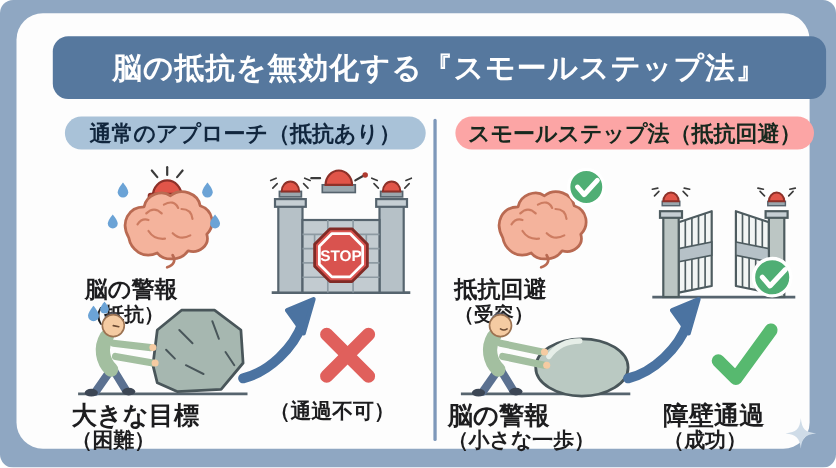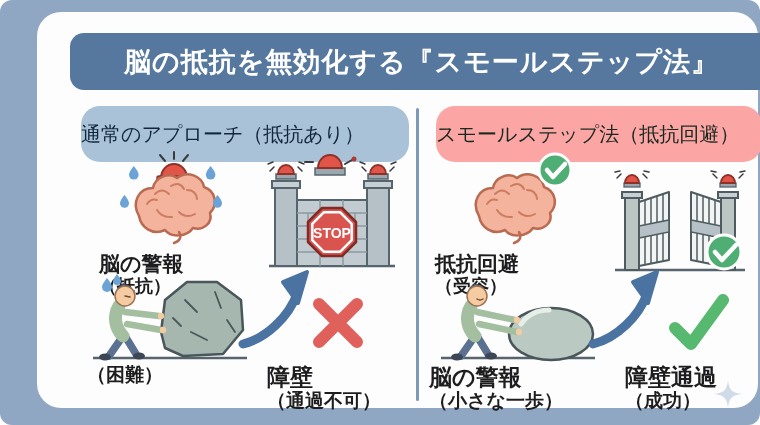--- a/index.html
+++ b/index.html
@@ -1,27 +1,27 @@
 <!DOCTYPE html>
 <html><head>
 <meta charset="utf-8">
 <style>
   html,body{margin:0;padding:0;background:#ffffff;}
   #app{
     position:relative;width:760px;height:425px;overflow:hidden;
     font-family:"Liberation Sans","DejaVu Sans",sans-serif;
   }
   .bg{position:absolute;inset:0;background:#8fa7c2;border-radius:12px;}
-  .card{position:absolute;left:37px;top:12px;width:721px;height:396px;
+  .card{position:absolute;left:15px;top:12px;width:721px;height:396px;
     background:#fdfdfd;border-radius:24px;}
   .titlebar{position:absolute;left:33px;top:21px;width:703px;height:57px;
     background:#56789e;border-radius:14px;display:flex;align-items:center;justify-content:center;}
   .title{color:#ffffff;font-size:27px;font-weight:bold;letter-spacing:1px;}
-  .pill{position:absolute;top:94px;height:56px;border-radius:19px;
-    display:flex;align-items:center;font-weight:normal;font-size:20px;}
+  .pill{position:absolute;top:94px;height:30px;border-radius:19px;
+    display:flex;align-items:center;justify-content:center;font-weight:bold;font-size:20px;}
   .pill-left{left:44px;width:328px;background:#a9c2d8;color:#11263d;}
   .pill-right{left:399px;width:326px;background:#fca5a5;color:#17281e;}
   .divider{position:absolute;left:379px;top:96px;width:3px;height:293px;background:#7e98ba;border-radius:2px;}
   .fig{position:absolute;}
   .cap{position:absolute;font-weight:bold;color:#1d1d1f;line-height:1.13;}
   .cap .l1{font-size:21px;}
   .cap .l2{font-size:18px;}
   .cap-big .l1{font-size:23px;}
   .cap-big .l2{font-size:19px;}
   .sparkle{position:absolute;left:714px;top:380px;width:28px;height:28px;}
@@ -146,33 +146,33 @@
         <line x1="40" y1="38" x2="74" y2="42" stroke="#a3bfa0" stroke-width="6.5" stroke-linecap="round"></line>
         <line x1="42" y1="50" x2="76" y2="56" stroke="#a3bfa0" stroke-width="6.5" stroke-linecap="round"></line>
         <circle cx="76" cy="42" r="3.2" fill="#f5cba2"></circle>
         <circle cx="78" cy="56" r="3.2" fill="#f5cba2"></circle>
         <circle cx="40" cy="22" r="10" fill="#f5cba2" stroke="#9c7352" stroke-width="1.5"></circle>
         <path d="M30,21 A10,10 0 0 1 49,17 Q45,9 37,10 Q31,13 30,21 Z" fill="#4e4e58"></path>
         <line x1="40" y1="22" x2="45" y2="23" stroke="#6b4a33" stroke-width="1.5" stroke-linecap="round"></line>
       </g>
     </svg>
     <div class="cap cap-big" style="left:50px;top:352px;width:170px">
+      <div class="l1">大きな目標</div>
       <div class="l2">（困難）</div>
     </div>
 
     <svg class="fig" style="left:198px;top:256px" width="88" height="82" viewBox="0 0 88 82">
       <path d="M8,76 C32,70 54,48 62,26" stroke="#4b73a1" stroke-width="9" fill="none" stroke-linecap="round"></path>
       <polygon points="72,4 48,14 63,35" fill="#4b73a1" stroke="#4b73a1" stroke-width="4" stroke-linejoin="round"></polygon>
     </svg>
     <svg class="fig" style="left:272px;top:282px" width="58" height="58" viewBox="0 0 58 58">
       <line x1="10" y1="10" x2="48" y2="48" stroke="#e0605c" stroke-width="12" stroke-linecap="round"></line>
       <line x1="48" y1="10" x2="10" y2="48" stroke="#e0605c" stroke-width="12" stroke-linecap="round"></line>
     </svg>
     <div class="cap cap-big" style="left:230px;top:352px;width:135px">
-      <div class="l1">障壁</div>
       <div class="l2">（通過不可）</div>
     </div>
 
     <svg class="fig" style="left:408px;top:138px" width="138" height="102" viewBox="0 0 138 102">
       <path d="M34,66 C26,52 34,38 48,38 C50,27 64,22 72,28 C82,20 97,26 99,37 C111,41 113,55 105,63 C108,73 98,81 88,78 C82,87 66,88 60,80 C47,86 36,77 34,66 Z" fill="#f4b39c" stroke="#b96a52" stroke-width="2.5" stroke-linejoin="round"></path>
       <g stroke="#cd7c61" stroke-width="2" fill="none" stroke-linecap="round">
         <path d="M50,44 q7,-7 14,0"></path>
           <path d="M66,36 q9,-5 13,3"></path>
           <path d="M82,40 q9,0 10,9"></path>
         <path d="M52,60 q5,8 15,7"></path>

